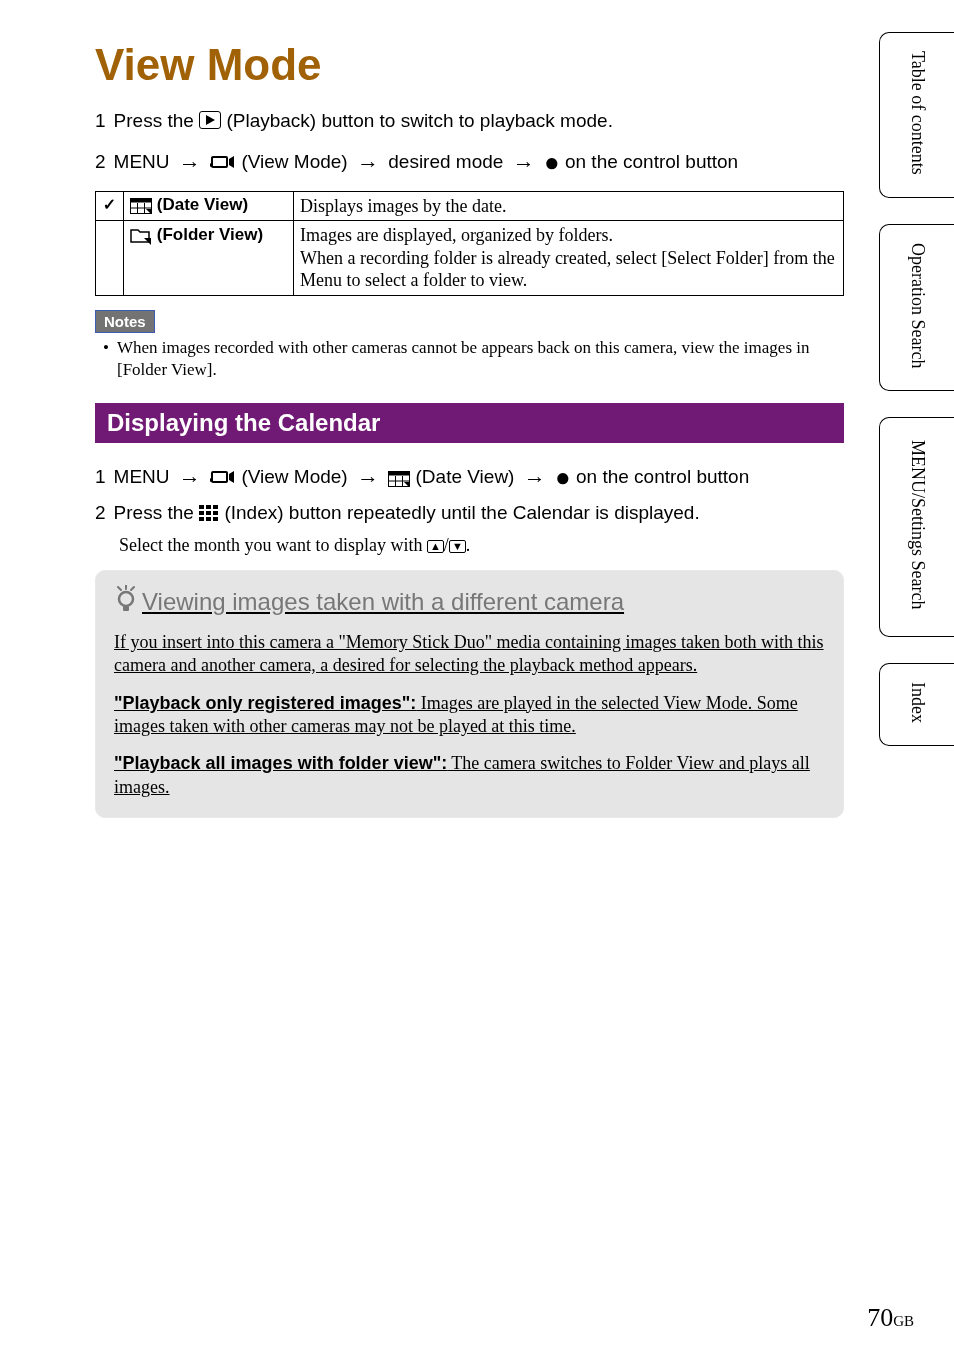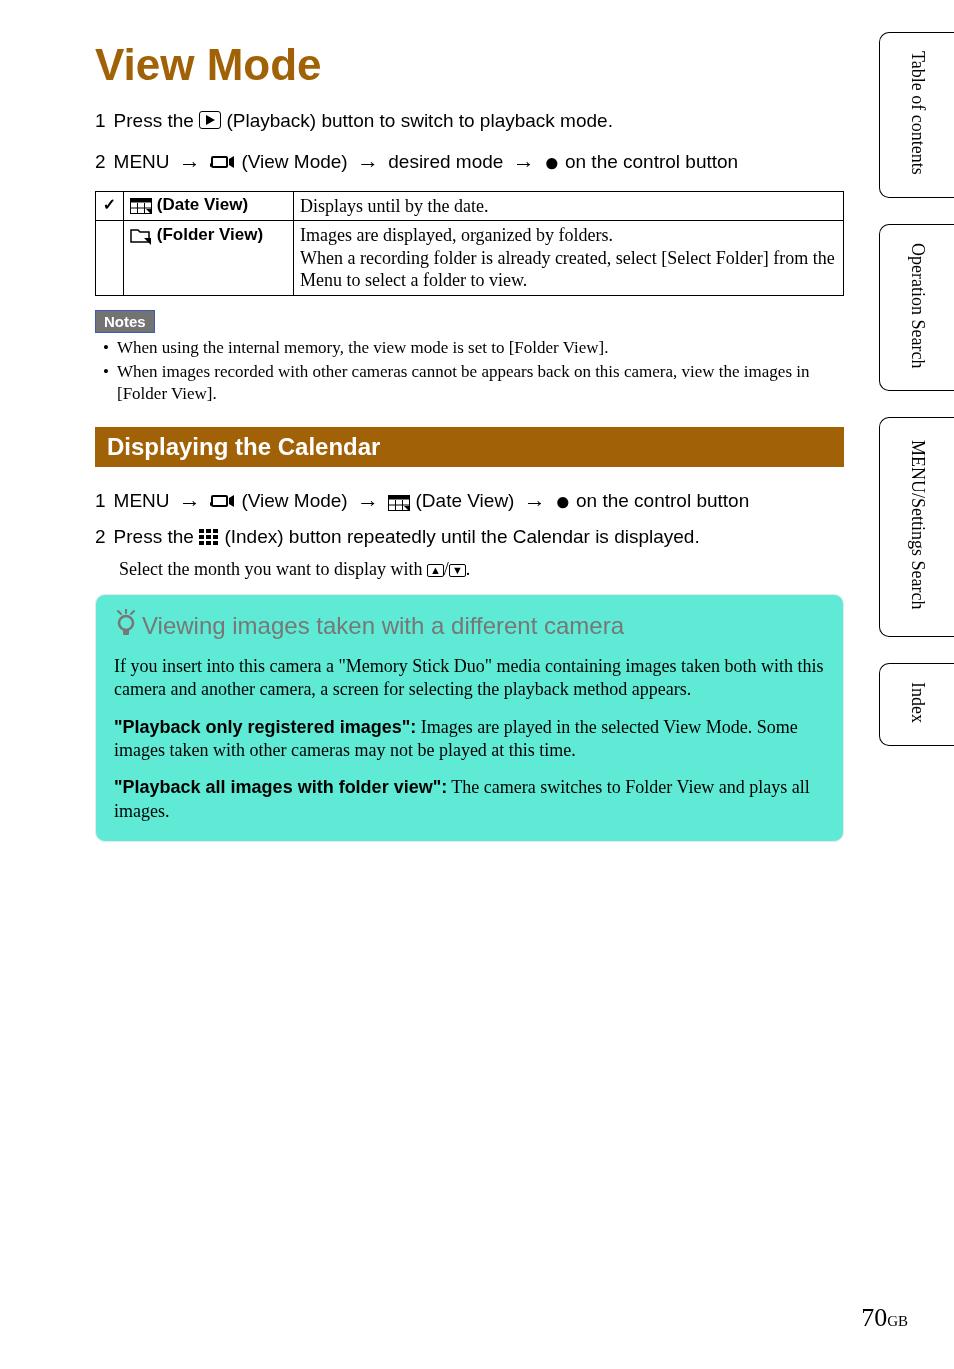--- a/index.html
+++ b/index.html
@@ -65,35 +65,36 @@
     }
     .notes-list {
       margin-top: 4px;
       font-family: "Times New Roman", serif;
       font-size: 17px;
       padding-left: 8px;
     }
     .notes-list li { list-style: none; position: relative; padding-left: 14px; line-height: 1.3; margin-bottom: 2px;}
     .notes-list li::before { content: "•"; position: absolute; left: 0; }
     .section-bar {
-      background: #a16207;
+      background: #701a75;
       color: #fff;
       font-size: 24px;
       font-weight: bold;
       padding: 6px 12px;
       margin-top: 22px;
       margin-bottom: 14px;
     }
     .substep-body { font-family: "Times New Roman", serif; font-size: 18px; margin-left: 24px; margin-top: 4px;}
     .tip-box {
-      background: #5eead4;
+      background: #e5e5e5;
       border: 1px solid #e8e8e8;
       border-radius: 10px;
       padding: 14px 18px 18px;
       margin-top: 14px;
+      text-decoration: underline;
     }
     .tip-title {
       color: #777;
       font-size: 24px;
       display: flex;
       align-items: center;
       margin-bottom: 12px;
     }
     .tip-body p {
       font-family: "Times New Roman", serif;
@@ -120,21 +121,21 @@
     .side-tab .vtext {
       writing-mode: vertical-rl;
       font-family: "Times New Roman", serif;
       font-size: 18px;
       display: inline-block;
       line-height: 1.1;
     }
     .side-tab.tall { padding: 22px 4px; }
     .pagenum {
       position: absolute;
-      right: 46px;
+      right: 40px;
       bottom: 36px;
       font-family: "Times New Roman", serif;
       font-size: 26px;
     }
     .pagenum .gb { font-size: 15px; }
     .inline-icon {
       display: inline-block;
       vertical-align: middle;
     }
     .icon-playback {
@@ -207,42 +208,41 @@
                 <rect x="0.5" y="0.5" width="21" height="15" stroke="#000" fill="none"></rect>
                 <rect x="0.5" y="0.5" width="21" height="4" fill="#000"></rect>
                 <line x1="7.5" y1="5" x2="7.5" y2="15.5" stroke="#000"></line>
                 <line x1="14.5" y1="5" x2="14.5" y2="15.5" stroke="#000"></line>
                 <line x1="0.5" y1="10" x2="21.5" y2="10" stroke="#000"></line>
                 <path d="M16 11 h6 v6 l-6 -6" fill="#000"></path>
               </svg>
         </span>
         <span>(Date View)</span>
       </td>
-      <td class="desccell">Displays until by the date.</td>
+      <td class="desccell">Displays images by the date.</td>
     </tr>
     <tr>
       <td class="iconcell"></td>
       <td class="labelcell">
         <span class="inline-icon icon-folder">
           <svg width="22" height="18" viewBox="0 0 22 18">
                 <path d="M1 3 h7 l2 2 h9 v10 h-18 z" stroke="#000" stroke-width="1.5" fill="none"></path>
                 <path d="M14 11 h7 v7 l-7 -7" fill="#000"></path>
               </svg>
         </span>
         <span>(Folder View)</span>
       </td>
       <td class="desccell" style="white-space: pre-line;">Images are displayed, organized by folders.
 When a recording folder is already created, select [Select Folder] from the Menu to select a folder to view.</td>
     </tr>
   </tbody>
     </table>
 
   <div class="notes-hdr">Notes</div>
   <ul class="notes-list">
-    <li>When using the internal memory, the view mode is set to [Folder View].</li>
     <li>When images recorded with other cameras cannot be appears back on this camera, view the images in [Folder View].</li>
   </ul>
 
   <div class="section-bar">Displaying the Calendar</div>
 
   <div class="step">
     <span class="num">1</span>
     <span class="body">
       <span>MENU </span>
       <span class="arrow">→</span>
@@ -302,21 +302,21 @@
       <span class="tip-bulb">
         <svg width="24" height="28" viewBox="0 0 24 28">
             <path d="M4 2 l3 3 M20 2 l-3 3 M12 0 v4" stroke="#777" stroke-width="2" stroke-linecap="round"></path>
             <circle cx="12" cy="14" r="7" stroke="#777" stroke-width="2.5" fill="none"></circle>
             <rect x="9" y="21" width="6" height="5" rx="1" fill="#777"></rect>
           </svg>
       </span>
       <span>Viewing images taken with a different camera</span>
     </div>
     <div class="tip-body">
-      <p>If you insert into this camera a "Memory Stick Duo" media containing images taken both with this camera and another camera, a screen for selecting the playback method appears.</p>
+      <p>If you insert into this camera a "Memory Stick Duo" media containing images taken both with this camera and another camera, a desired for selecting the playback method appears.</p>
       <p><span class="bold-lead">"Playback only registered images":</span><span> Images are played in the selected View Mode. Some images taken with other cameras may not be played at this time.</span></p>
       <p style="margin-bottom:0;"><span class="bold-lead">"Playback all images with folder view":</span><span> The camera switches to Folder View and plays all images.</span></p>
     </div>
   </div>
 </div>
 
 <div class="side-tabs">
   <div class="side-tab"><span class="vtext">Table of contents</span></div>
   <div class="side-tab"><span class="vtext">Operation Search</span></div>
   <div class="side-tab tall"><span class="vtext">MENU/Settings Search</span></div>

